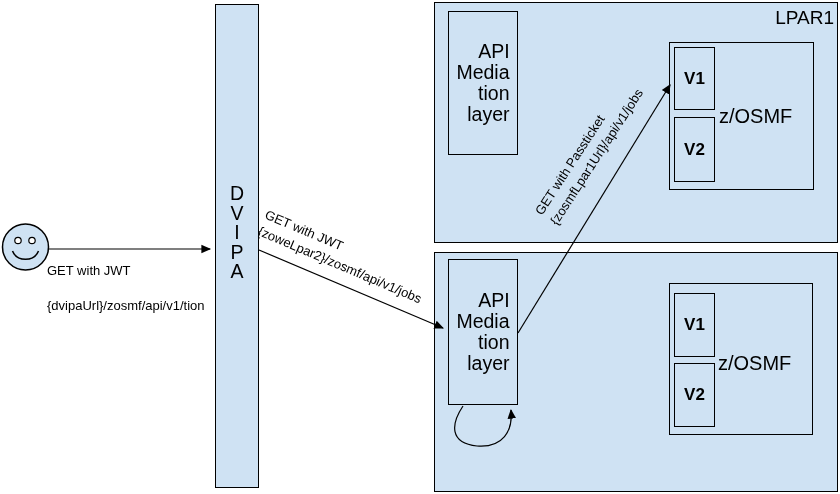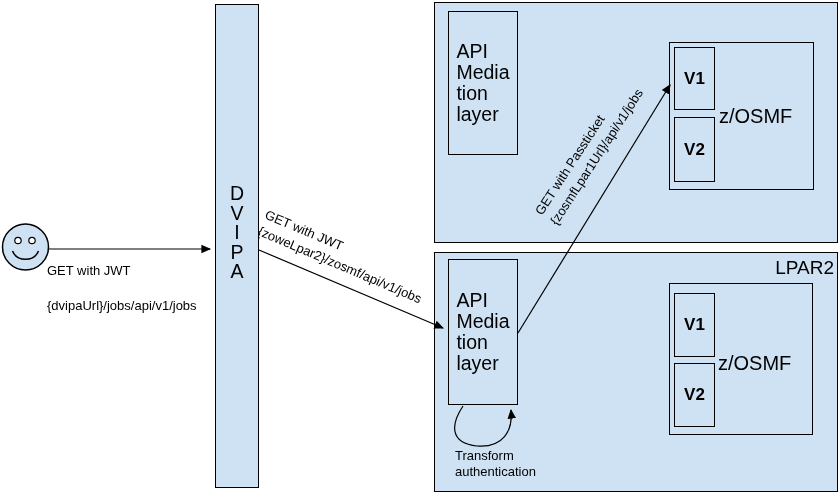--- a/index.html
+++ b/index.html
@@ -20,21 +20,21 @@
   .box {
     position: absolute;
     background: var(--fill);
     border: 1.4px solid var(--stroke);
     box-sizing: border-box;
   }
   .flexc {
     display: flex;
     align-items: center;
     justify-content: center;
-    text-align: left;
+    text-align: right;
   }
   .preline { white-space: pre-line; }
   .lbl { position: absolute; }
   .title {
     position: absolute;
     width: 200px;
     text-align: right;
     font-size: 19px;
     line-height: 22px;
   }
@@ -76,21 +76,21 @@
 
   <div class="box" style="left:434px; top:252px; width:404px; height:240px;"></div>
 
   <div class="box" style="left:215px; top:4px; width:44px; height:484px;"></div>
   <div id="dvipa-label" class="preline">D
 V
 I
 P
 A</div>
 
-  <div class="title" style="left:634px; top:257px;">LPAR2</div>
+  <div class="title" style="left:634px; top:7px;">LPAR1</div>
 
   <div class="box flexc" style="left:448px; top:11px; width:70px; height:144px;">
     <div class="preline apiml-label">API
 Media
 tion
 layer</div>
   </div>
 
   <div class="box" style="left:669px; top:42px; width:145px; height:148px;"></div>
   <div class="box flexc vbox" style="left:674px; top:47px; width:41px; height:63px;">
@@ -134,24 +134,22 @@
     <path d="M49,249 L210,249" fill="none" stroke="#000" stroke-width="1.2" marker-end="url(#arw)"></path>
 
     <path d="M259,250 L443,328" fill="none" stroke="#000" stroke-width="1.2" marker-end="url(#arw)"></path>
 
     <path d="M518,333 L670,85" fill="none" stroke="#000" stroke-width="1.2" marker-end="url(#arw)"></path>
 
     <path d="M463,406 C451,424 449,443 477,446 C503,448 513,431 511,410" fill="none" stroke="#000" stroke-width="1.2" marker-end="url(#arw)"></path>
   </svg>
 
   <div class="lbl small preline" style="left:47px; top:262px;"><span>GET with JWT</span><br>
-       <span>{dvipaUrl}/jobs/api/v1/jobs</span></div>
+       <span>{dvipaUrl}/zosmf/api/v1/tion</span></div>
 
   <div class="rot" style="left:269px; top:206px; transform:rotate(23deg);">GET with JWT
 {zoweLpar2}/zosmf/api/v1/jobs</div>
 
   <div class="rot" style="left:531px; top:209px; transform:rotate(-57deg);">GET with Passticket
 {zosmfLpar1Url}/api/v1/jobs</div>
 
-  <div class="lbl preline" style="left:455px; top:448px; font-size:13px; line-height:15.5px;">Transform
-authentication</div>
 
 </div>
 
 </body></html>

